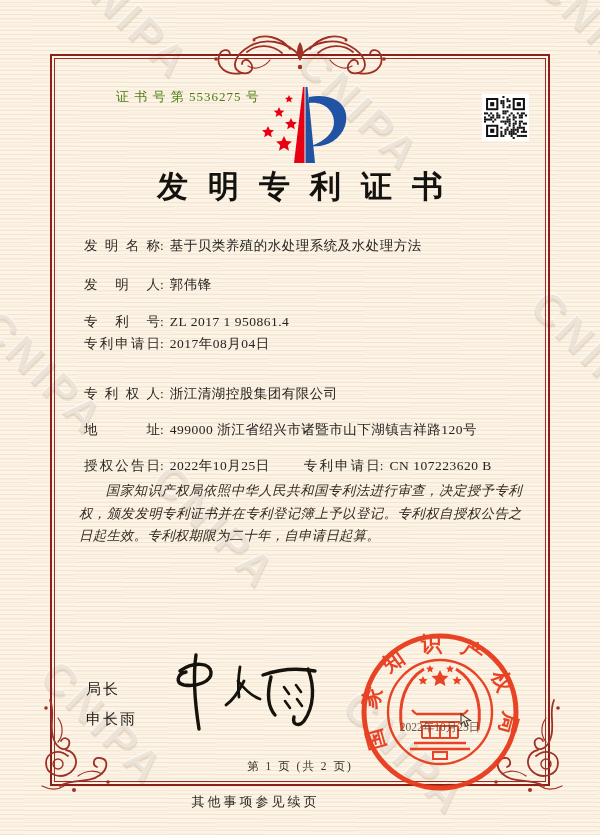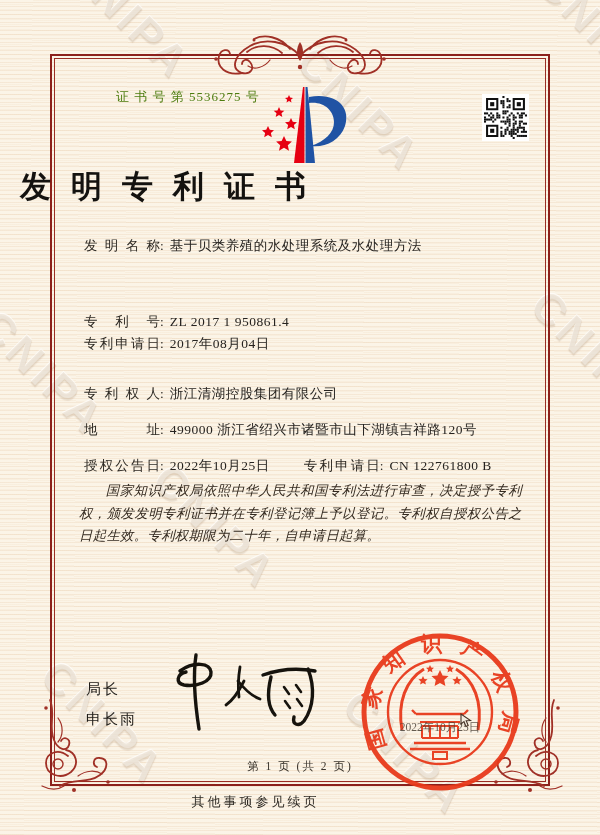--- a/index.html
+++ b/index.html
@@ -25,21 +25,21 @@
   .frame{
     position:absolute;left:50px;top:54px;width:496px;height:728px;z-index:2;
     border:2.5px solid #8c211c;
   }
   .frame-inner{position:absolute;inset:2px;border:1px solid #9a2d24;}
   .ornament{position:absolute;z-index:3;}
   
   .content{position:absolute;inset:0;z-index:4;}
   .certno{position:absolute;left:75px;top:88px;font-size:13px;letter-spacing:1px;color:#4d7c0f;margin-left:41px;}
   .title{
-    position:absolute;left:0;top:166px;width:600px;
+    position:absolute;left:0;top:166px;width:600px;text-align:center;
     font-size:31px;font-weight:600;letter-spacing:20px;text-indent:20px;color:#14120f;
   }
   .qr{position:absolute;left:482px;top:94px;width:47px;height:47px;background:#fff;padding:2px;box-sizing:border-box;}
   .row{position:absolute;left:84px;width:450px;font-size:13.5px;white-space:nowrap;}
   .flabel{display:inline-block;width:76px;text-align:justify;text-align-last:justify;color:#2e2a24;}
   .fcolon{margin-right:6px;color:#2e2a24;}
   .fvalue{color:#262320;letter-spacing:.5px;text-align:center;}
   .row2group{display:inline-block;margin-left:34px;}
   .paras{
     position:absolute;left:79px;top:480px;width:443px;
@@ -260,34 +260,37 @@
           <rect x="28" y="40" width="2" height="2"></rect>
         </g>
     </g>
   </svg>
 
   <div class="title">发明专利证书</div>
 
   <div class="row" style="top:237px">
     <span class="flabel">发明名称</span><span class="fcolon">:</span><span class="fvalue">基于贝类养殖的水处理系统及水处理方法</span>
   </div>
+  <div class="row" style="top:276px">
+    <span class="flabel">发明人</span><span class="fcolon">:</span><span class="fvalue">郭伟锋</span>
+  </div>
   <div class="row" style="top:313px">
     <span class="flabel">专利号</span><span class="fcolon">:</span><span class="fvalue">ZL 2017 1 950861.4</span>
   </div>
   <div class="row" style="top:335px">
     <span class="flabel">专利申请日</span><span class="fcolon">:</span><span class="fvalue">2017年08月04日</span>
   </div>
   <div class="row" style="top:385px">
     <span class="flabel">专利权人</span><span class="fcolon">:</span><span class="fvalue">浙江清湖控股集团有限公司</span>
   </div>
   <div class="row" style="top:421px">
     <span class="flabel">地址</span><span class="fcolon">:</span><span class="fvalue">499000 浙江省绍兴市诸暨市山下湖镇吉祥路120号</span>
   </div>
   <div class="row" style="top:457px">
-    <span class="flabel">授权公告日</span><span class="fcolon">:</span><span class="fvalue">2022年10月25日</span><span class="row2group"><span class="flabel">专利申请日</span><span class="fcolon">:</span><span class="fvalue">CN 122761800 B</span></span>
+    <span class="flabel">授权公告日</span><span class="fcolon">:</span><span class="fvalue">2022年10月25日</span><span class="row2group"><span class="flabel">专利申请日</span><span class="fcolon">:</span><span class="fvalue">CN 107223620 B</span></span>
   </div>
 
   <div class="paras">
     <p>国家知识产权局依照中华人民共和国专利法进行审查，决定授予专利权，颁发发明专利证书并在专利登记簿上予以登记。专利权自授权公告之日起生效。专利权期限为二十年，自申请日起算。</p>
   </div>
 
   <div class="director">
     <div>局长</div>
     <div>申长雨</div>
   </div>

